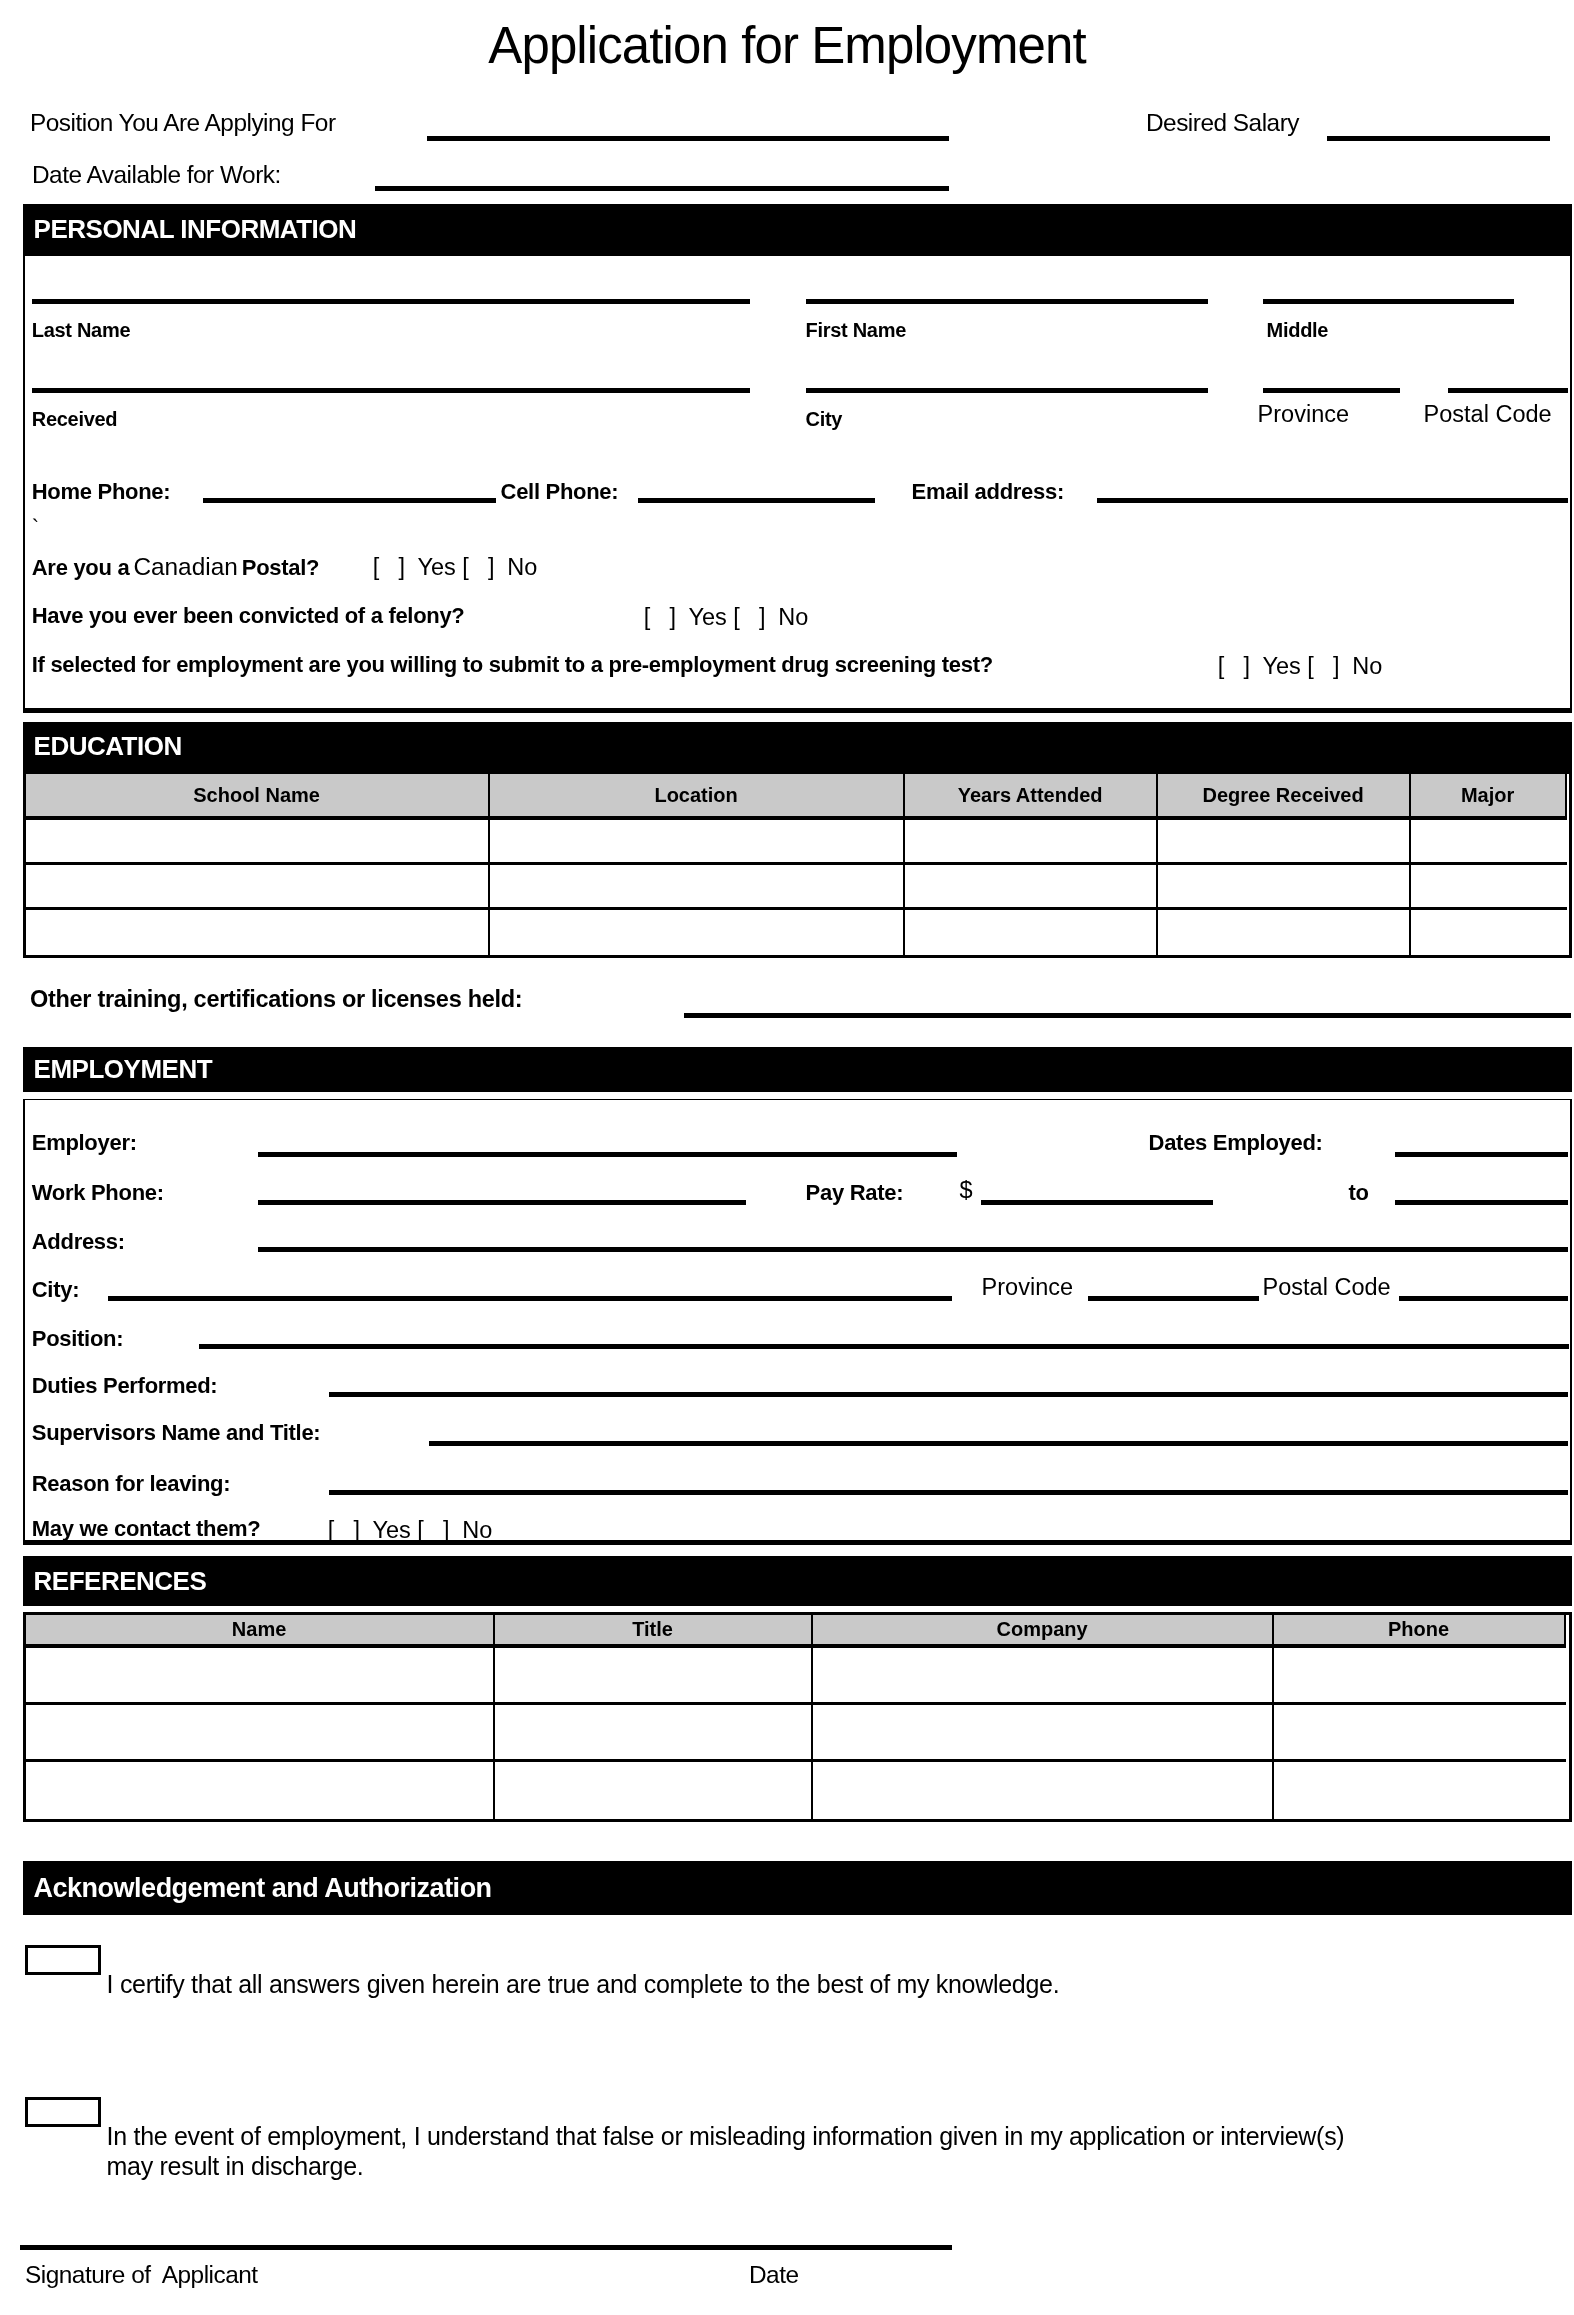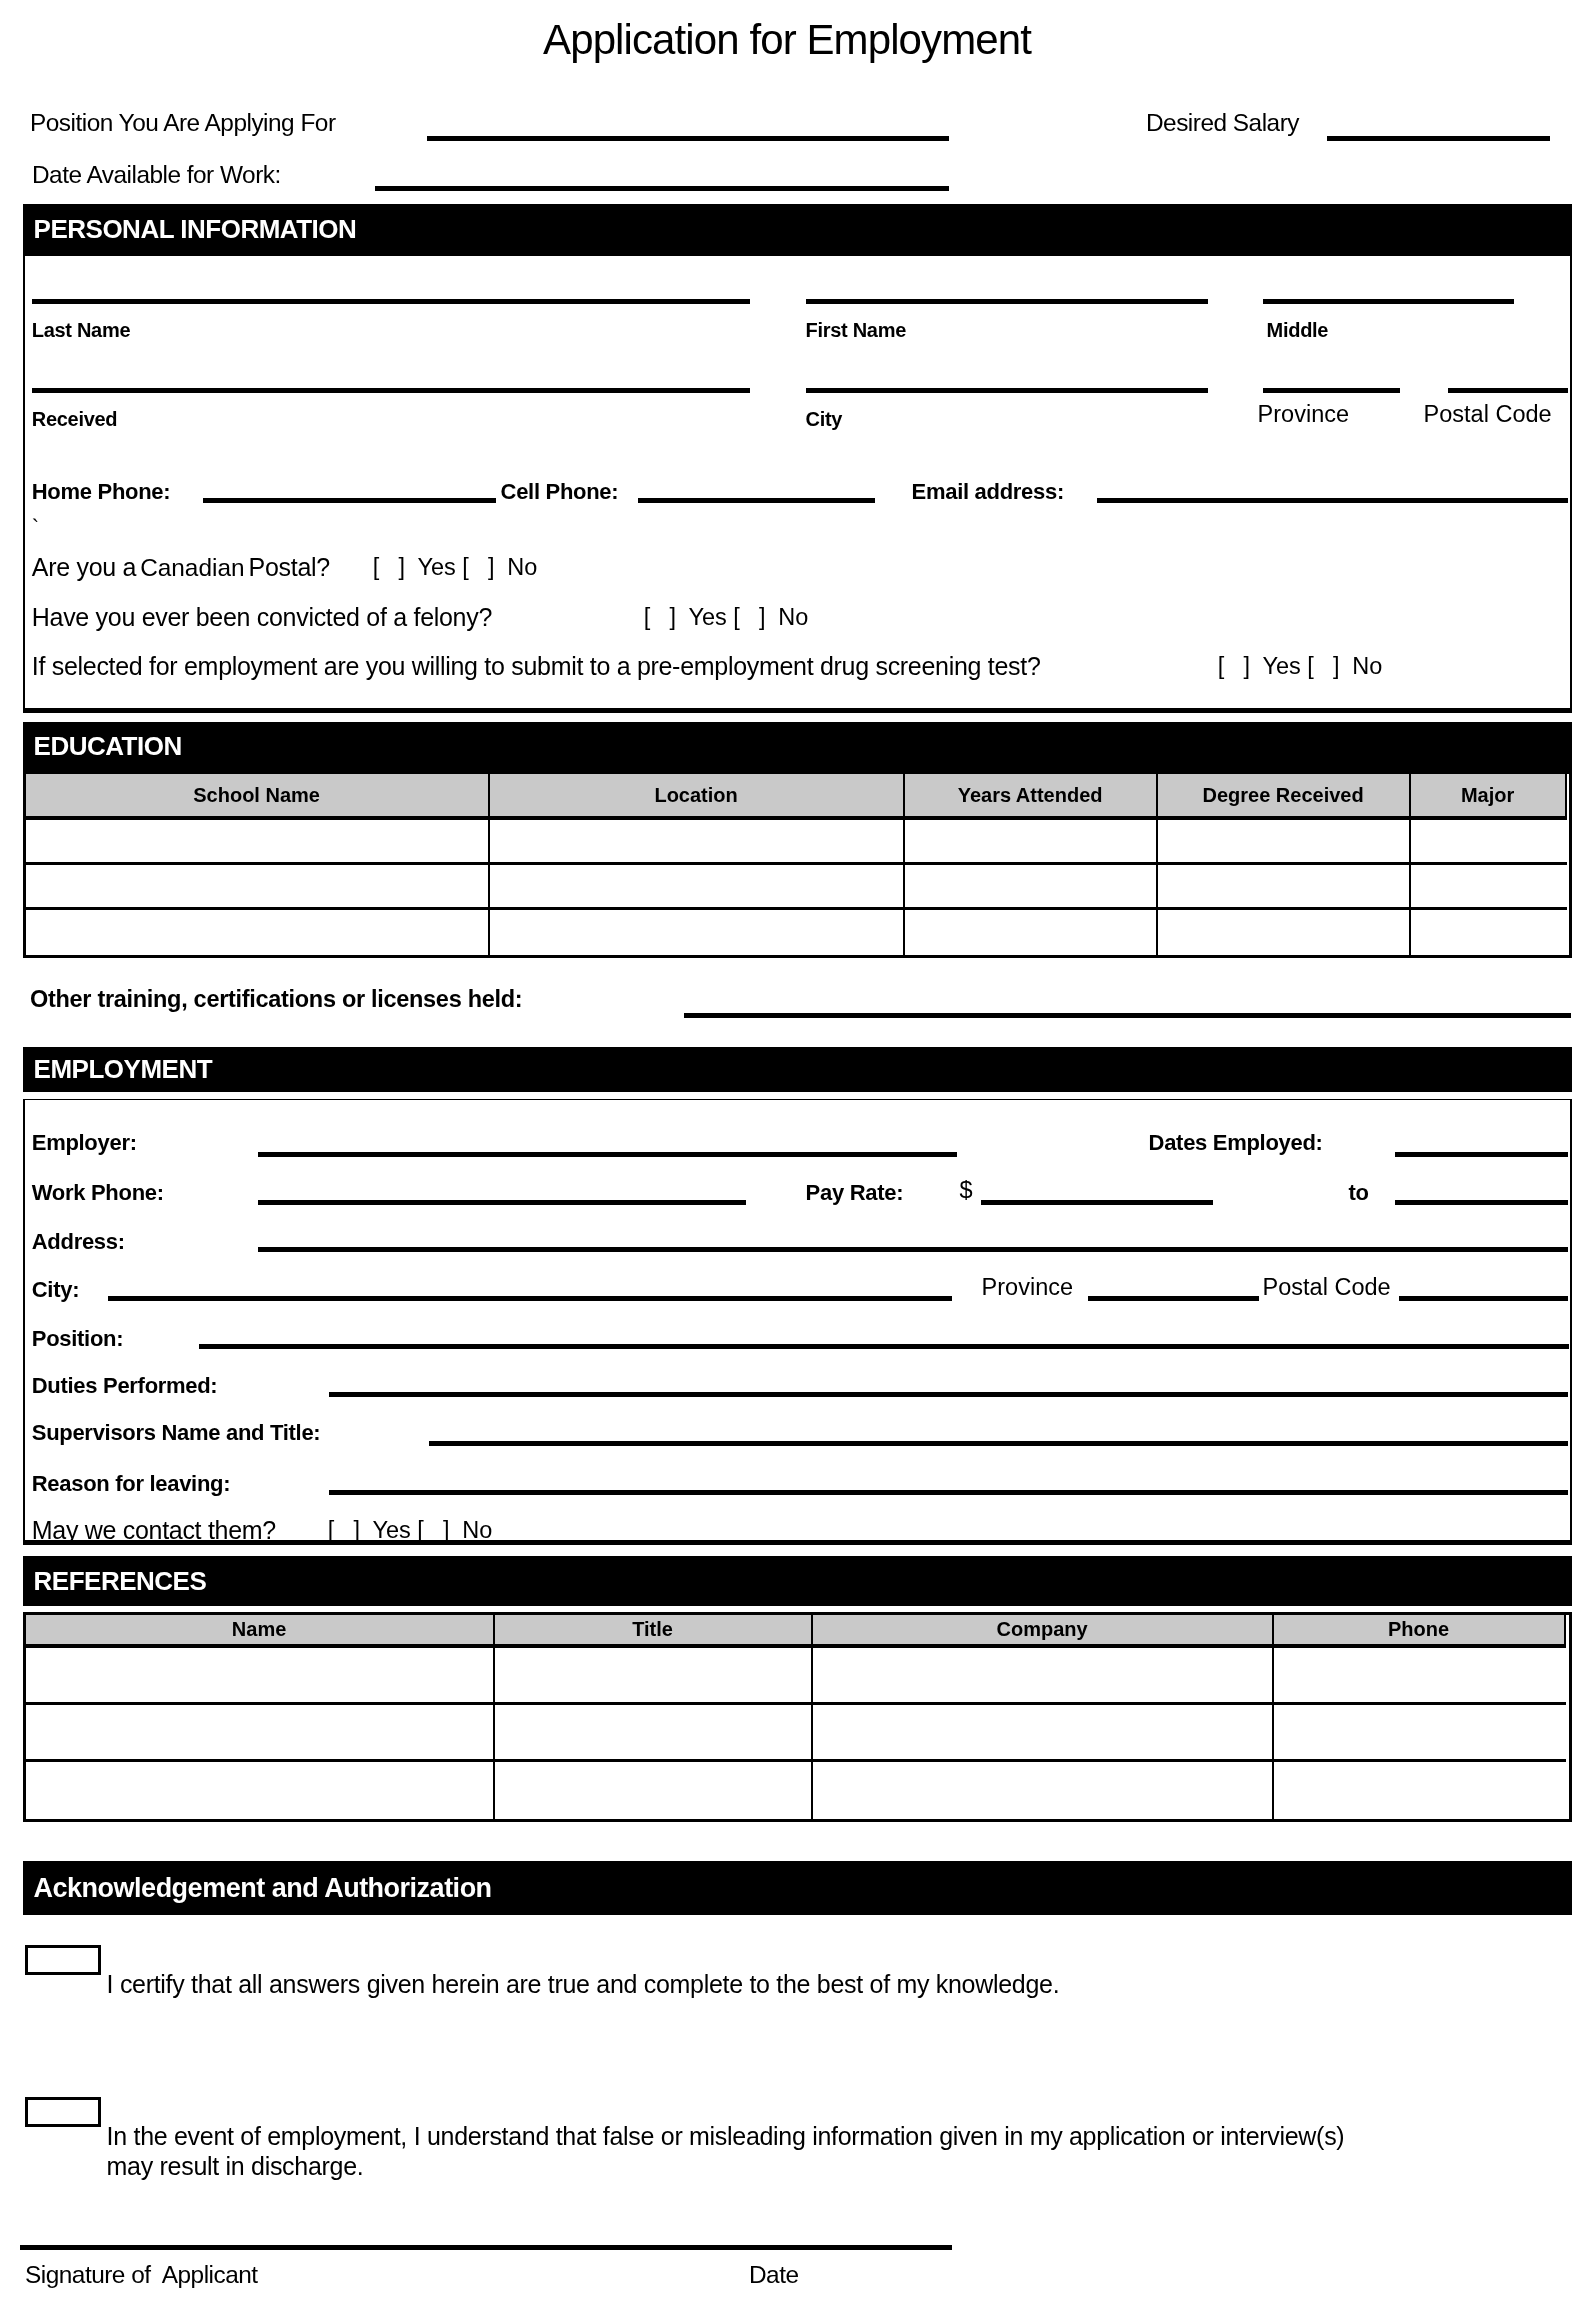--- a/index.html
+++ b/index.html
@@ -11,33 +11,33 @@
        padding-left:11px;box-sizing:border-box;font-weight:700;font-size:26px;letter-spacing:-0.5px;}
   .wline{background:#000000;height:4.5px;}
   .lbl{font-weight:700;font-size:20px;letter-spacing:-0.3px;white-space:nowrap;}
   .lblE{font-weight:700;font-size:22px;letter-spacing:-0.3px;white-space:nowrap;}
   .lbl-reg{font-weight:400;font-size:23.5px;white-space:nowrap;}
   .toplbl{font-weight:400;font-size:24.4px;letter-spacing:-0.5px;white-space:nowrap;}
   .box{position:absolute;box-sizing:border-box;border-left:2.7px solid #000;border-right:2.7px solid #000;
        border-top:1.8px solid #000;border-bottom:5.4px solid #000;}
   .yn{font-size:23.5px;font-weight:400;white-space:nowrap;}
   .ckb{letter-spacing:6.3px;white-space:pre;}
-  .q{font-weight:400;font-size:25px;letter-spacing:-0.3px;white-space:nowrap;}
+  .q{font-weight:700;font-size:22px;letter-spacing:-0.3px;white-space:nowrap;}
   .grid{position:absolute;box-sizing:border-box;border:3.6px solid #000;display:grid;}
   .hcell{background:#c9c9c9;font-weight:700;font-size:20px;display:flex;align-items:center;justify-content:center;
          border-right:2.7px solid #000;border-bottom:4.5px solid #000;box-sizing:border-box;}
   .hcell:last-child{border-right:none;}
   .cell{background:#ffffff;border-right:2.7px solid #000;border-bottom:3.6px solid #000;box-sizing:border-box;}
   .cell.lastcol{border-right:none;}
   .cell.lastrow{border-bottom:none;}
   .ackbox{position:absolute;width:76px;height:30px;box-sizing:border-box;border:3.6px solid #000;background:#fff;}
   .acktext{font-weight:400;font-size:25px;line-height:30px;letter-spacing:-0.3px;max-width:1239px;margin-top:24px;}
   .pre{white-space:pre;}
   .title{position:absolute;top:16.3px;left:0;width:1574px;text-align:center;
-         font-weight:400;font-size:42px;letter-spacing:-0.9px;}
+         font-weight:400;font-size:51px;letter-spacing:-0.9px;}
 </style>
 </head>
 <body>
 
 <div class="page">
 
   <div class="title">Application for Employment</div>
 
   <div class="abs" style="top:109px;left:0;width:1574px;height:36px;padding-left:40px;">
     <span class="abs toplbl" style="left:30px;top:0;">Position You Are Applying For</span>

